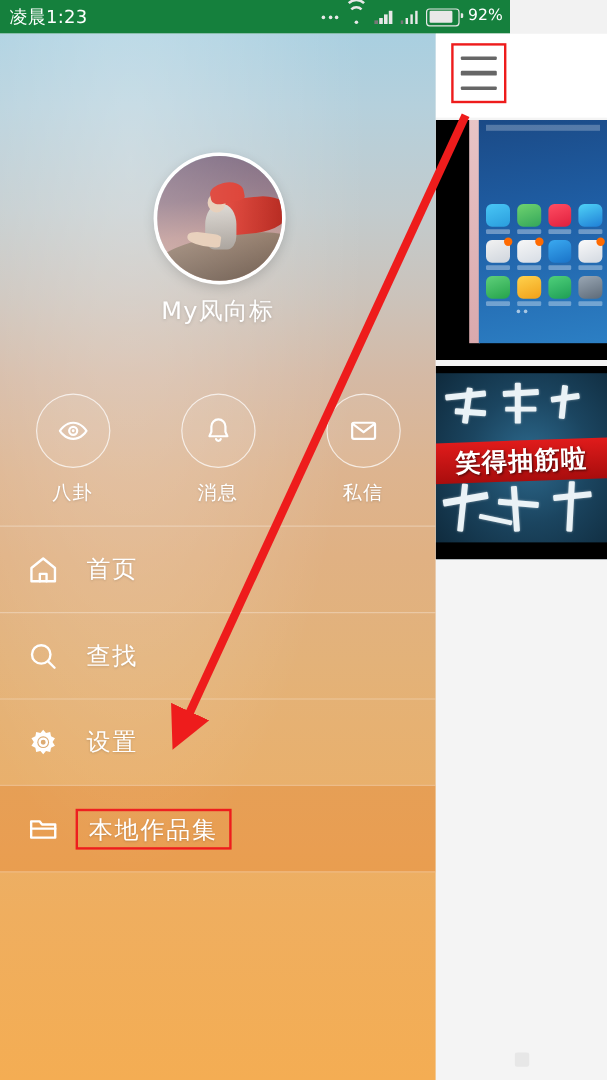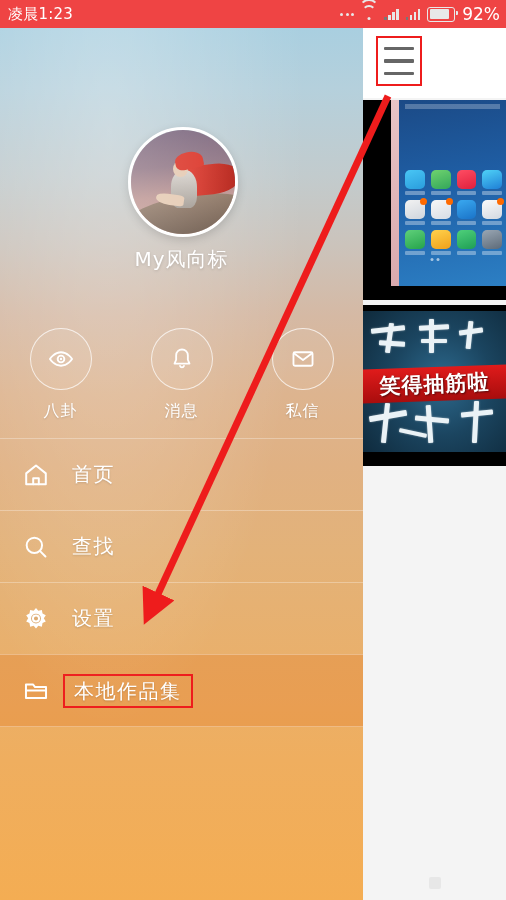--- a/index.html
+++ b/index.html
@@ -4,22 +4,22 @@
 <style>
   html,body{margin:0;padding:0;background:#000;}
   body{font-family:"DejaVu Sans","Liberation Sans",sans-serif;}
   #screen{
     position:relative;width:506px;height:900px;overflow:hidden;
     background:#f2f2f2;
   }
 
   
   #statusbar{
-    position:absolute;left:0;top:0;width:506px;height:28px;
-    background:#ef4444;color:#fff;
+    position:absolute;left:0;top:0;width:425px;height:28px;
+    background:#15803d;color:#fff;
   }
   #statusbar .time{
     position:absolute;left:8px;top:2px;font-size:15px;line-height:24px;
     letter-spacing:.2px;color:#fff;
   }
   #statusbar .right{
     position:absolute;right:6px;top:0;height:28px;display:flex;align-items:center;gap:7px;
   }
   .sb-dots{display:flex;gap:2.5px;align-items:center;}
   .sb-dots i{width:3px;height:3px;background:#e8e8e8;border-radius:50%;display:block;}
@@ -33,21 +33,21 @@
     width:3px;height:3px;background:#e8e8e8;border-radius:50%;}
   .sb-sig{display:flex;align-items:flex-end;gap:1.5px;height:12px;}
   .sb-sig i{width:2.5px;background:#e8e8e8;display:block;}
   .sb-sig i:nth-child(1){height:3px;background:#777;}
   .sb-sig i:nth-child(2){height:5.5px;}
   .sb-sig i:nth-child(3){height:8px;}
   .sb-sig i:nth-child(4){height:11px;}
   .sb-batt{position:relative;width:26px;height:13px;border:1.6px solid #e8e8e8;border-radius:3px;}
   .sb-batt:after{content:"";position:absolute;right:-4px;top:3.5px;width:2.5px;height:4px;background:#e8e8e8;border-radius:0 1px 1px 0;}
   .sb-batt .fill{position:absolute;left:1.5px;top:1.5px;bottom:1.5px;width:19px;background:#e8e8e8;border-radius:1px;}
-  .sb-pct{font-size:17px;color:#fff;line-height:28px;}
+  .sb-pct{font-size:13px;color:#fff;line-height:28px;}
 
   
   #content{
     position:absolute;left:363px;top:28px;width:143px;height:872px;
     background:#f4f4f4;overflow:hidden;
   }
   #topbar{
     position:absolute;left:0;top:0;width:143px;height:70px;background:#fff;
   }
   #hamburger{

